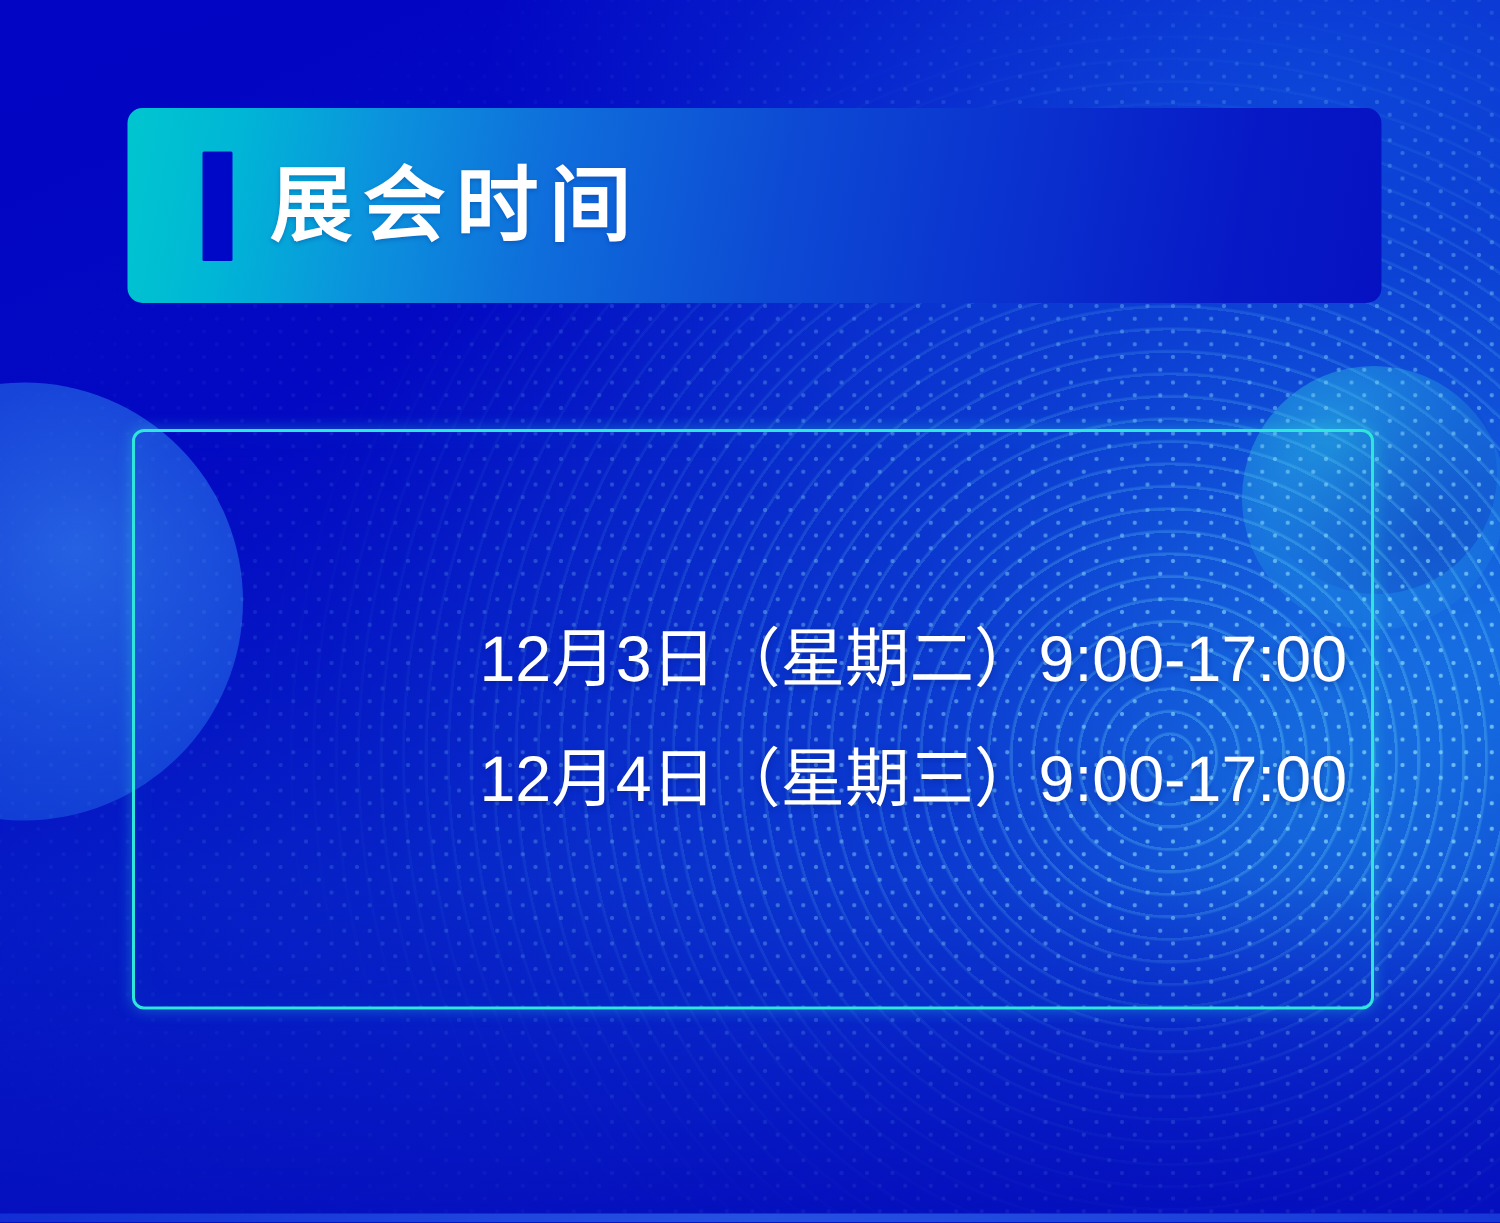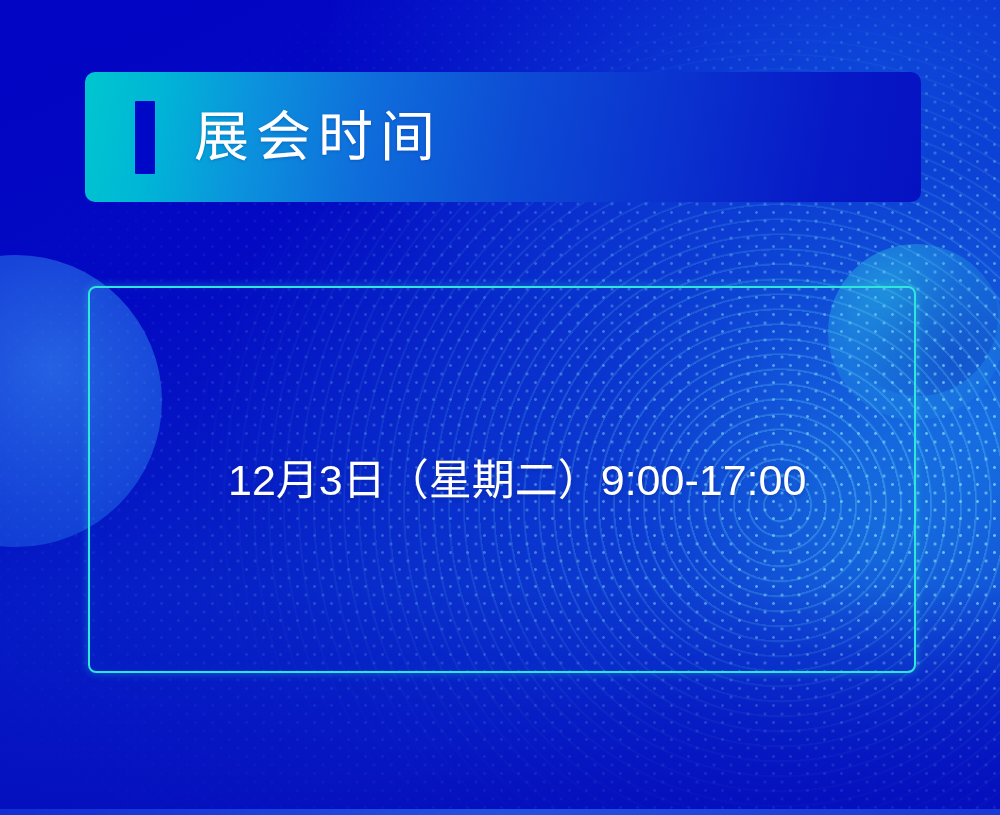--- a/index.html
+++ b/index.html
@@ -127,24 +127,24 @@
   }
   .header-accent {
     width: 20px;
     height: 73px;
     margin-left: 50px;
     background: #0008c8;
     border-radius: 1px;
     flex: none;
   }
   .header-title {
-    margin-left: 39px;
+    margin-left: 25px;
     color: #ffffff;
     font-size: 55px;
-    font-weight: 400;
+    font-weight: 700;
     letter-spacing: 7px;
     line-height: 1;
     white-space: nowrap;
     text-shadow: 0 1px 3px rgba(0,30,120,0.28);
   }
 
   
   .content-frame {
     position: absolute;
     left: 88px;
@@ -156,20 +156,21 @@
     box-sizing: border-box;
     box-shadow: 0 0 10px rgba(47,230,220,0.35), inset 0 0 24px rgba(47,230,220,0.05);
     display: flex;
     flex-direction: column;
     justify-content: center;
   }
   .schedule-list {
     margin: 0;
     padding: 0 16px 0 138px;
     list-style: none;
+    text-align: right;
   }
   .schedule-row {
     color: #ffffff;
     font-size: 43px;
     line-height: 80px;
     font-weight: 400;
     letter-spacing: 0px;
     white-space: nowrap;
     text-shadow: 0 1px 4px rgba(0,26,110,0.35);
   }
@@ -189,16 +190,17 @@
   <div class="bottom-edge"></div>
 
   <div class="header-bar">
     <div class="header-accent"></div>
     <div class="header-title">展会时间</div>
   </div>
 
   <div class="content-frame">
     <ul class="schedule-list">
       <li class="schedule-row">12月3日（星期二）9:00-17:00</li>
+      <li class="schedule-row">12月4日（星期三）9:00-17:00</li>
     </ul>
   </div>
 
 </div>
 
 </body></html>

